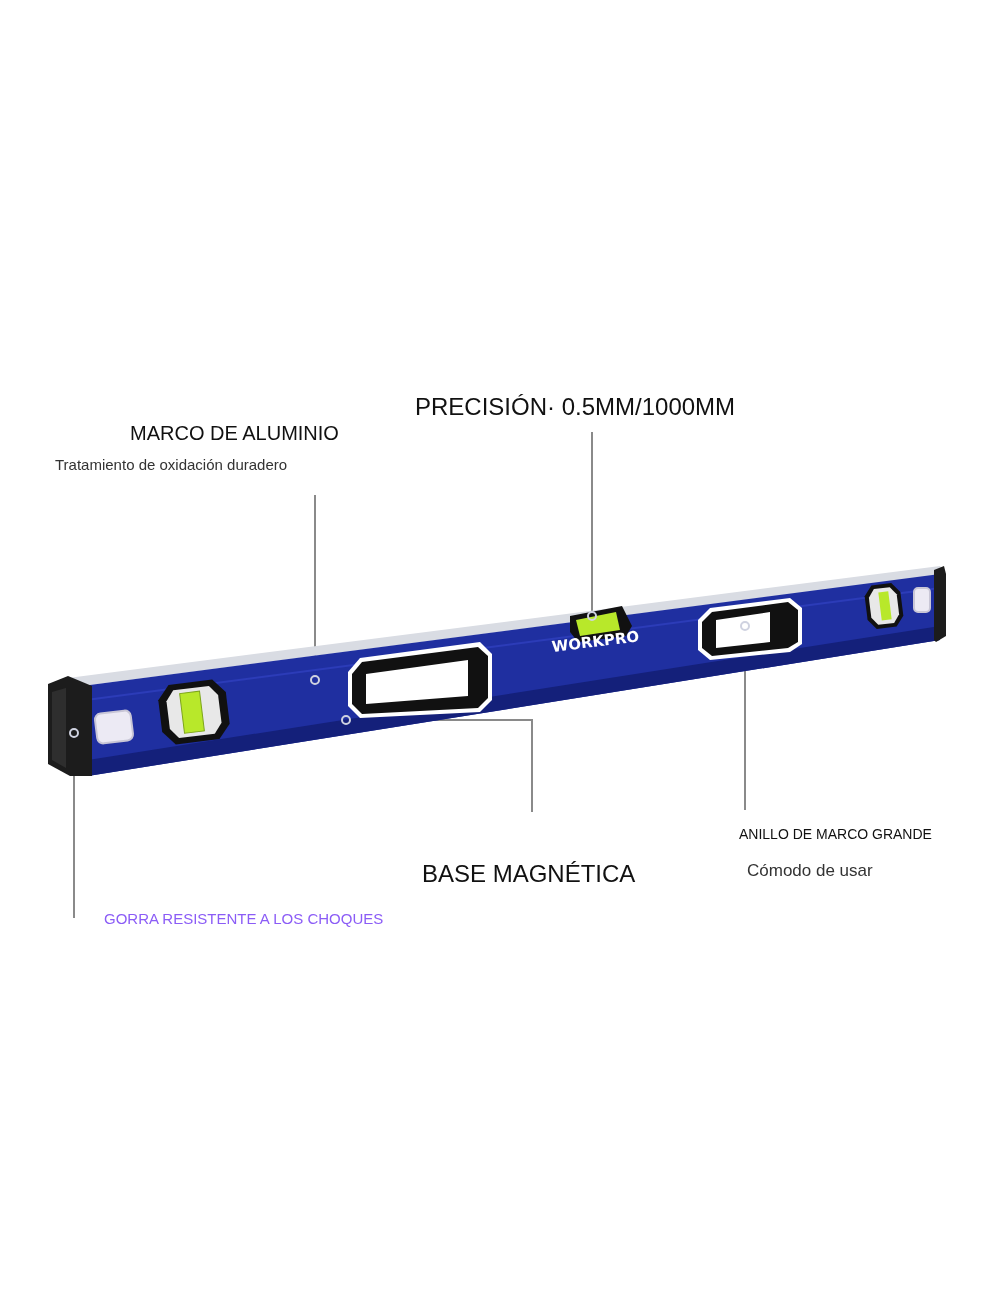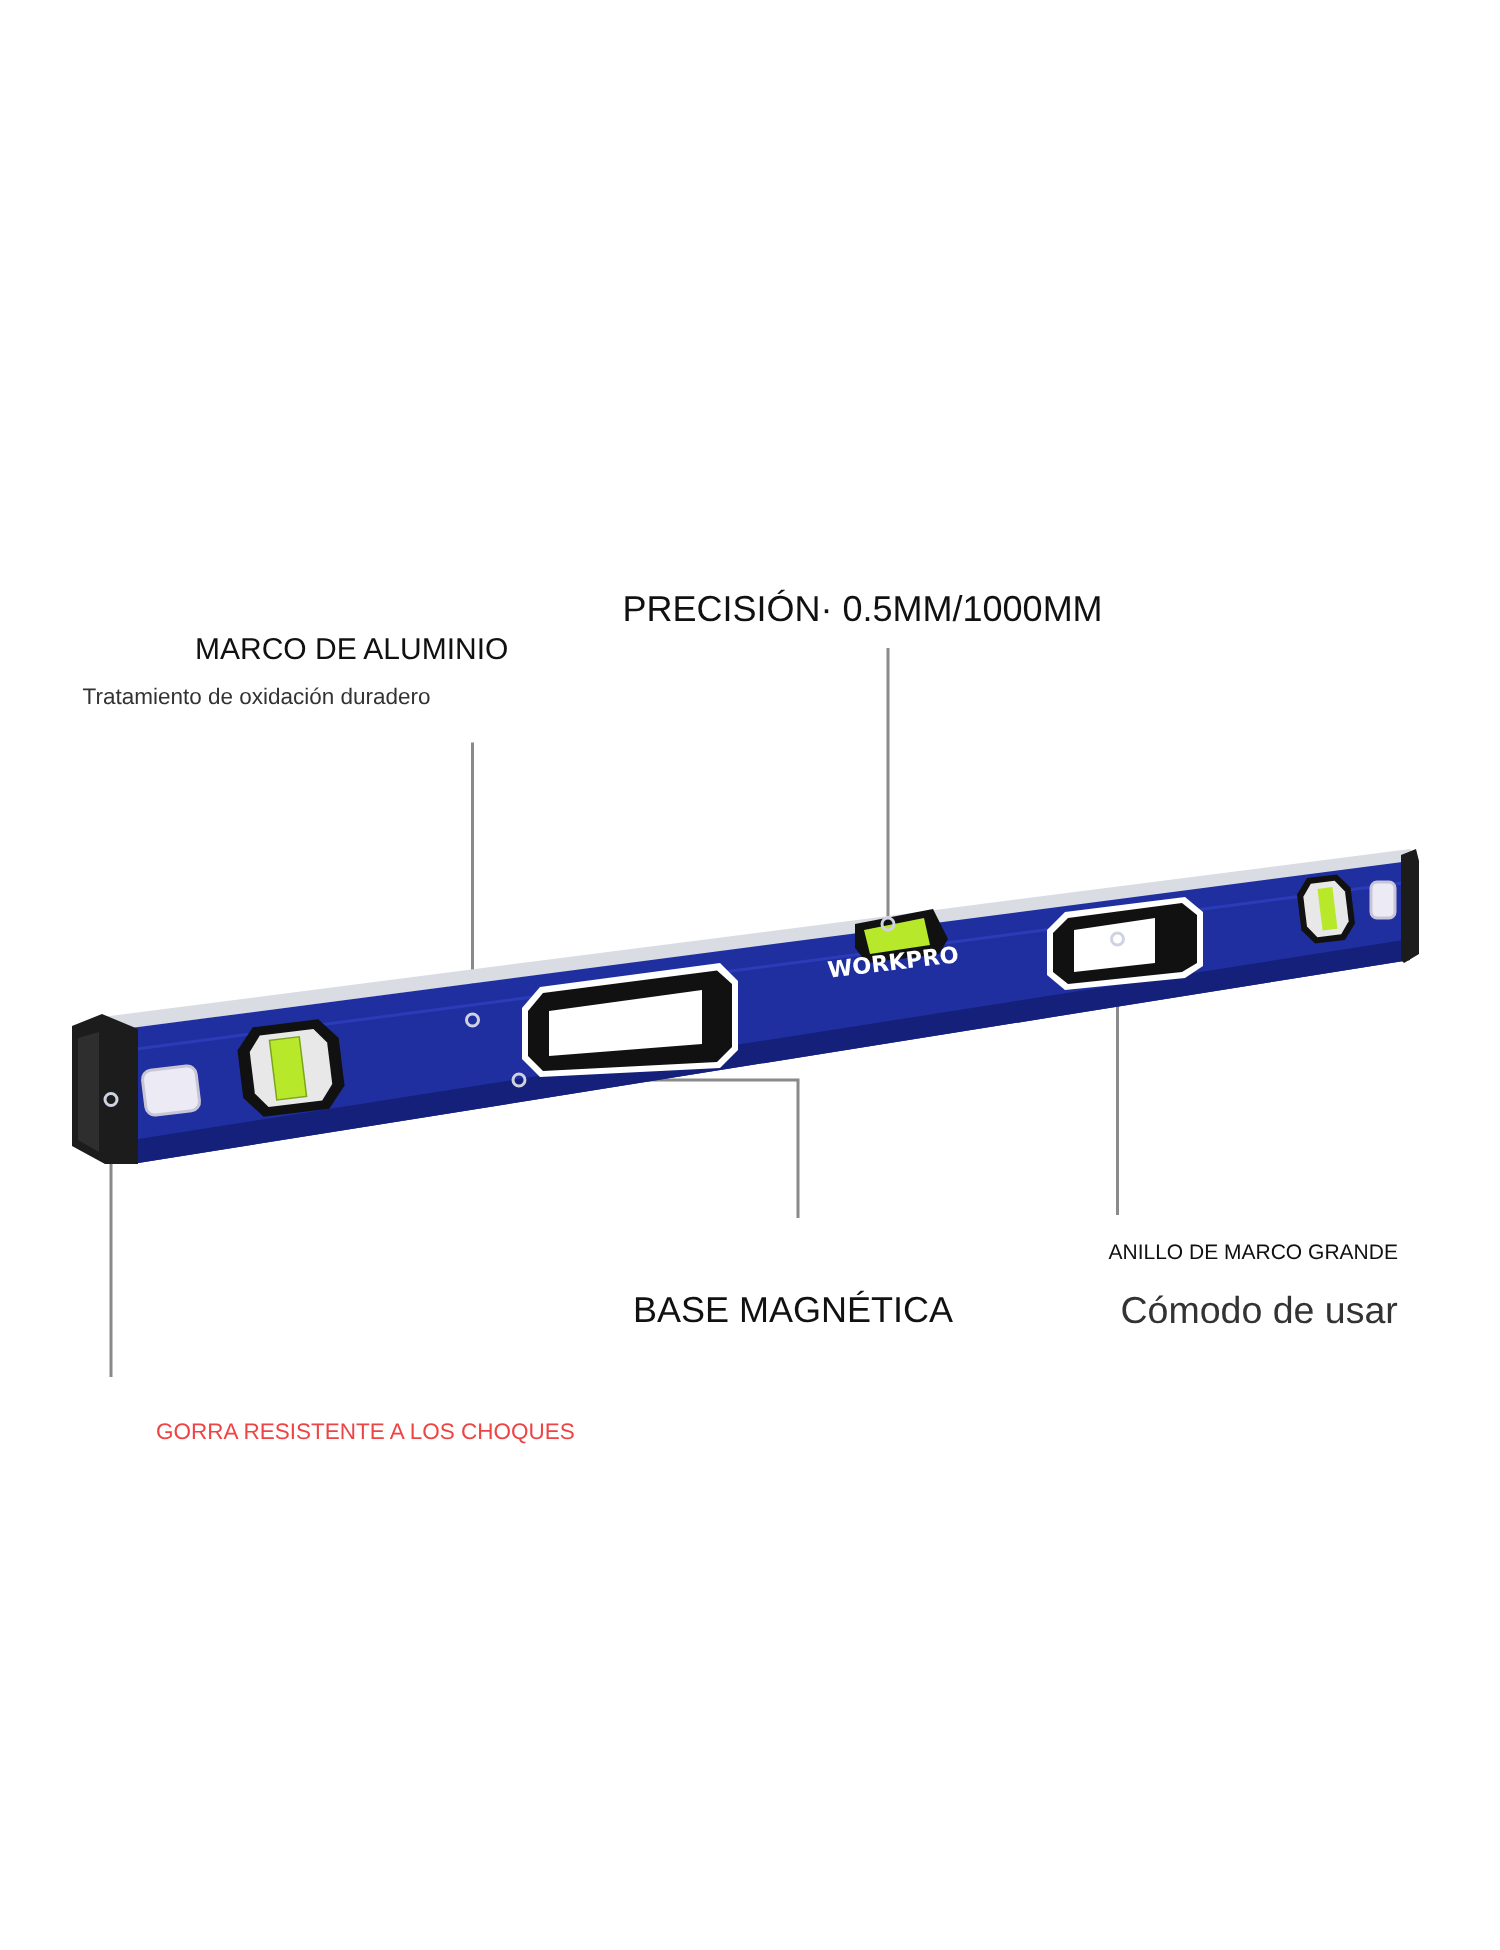--- a/index.html
+++ b/index.html
@@ -5,22 +5,22 @@
     html, body { margin: 0; padding: 0; background: #ffffff; }
     body { width: 1000px; height: 1300px; position: relative; overflow: hidden;
            font-family: "Liberation Sans", sans-serif; color: #111; }
     .product-svg { position: absolute; left: 0; top: 0; width: 1000px; height: 1300px; }
     .label { position: absolute; white-space: nowrap; line-height: 1; }
     .lbl-frame-title { left: 94px; top: 423px; font-size: 20px; color: #111; margin-left: 36px; }
     .lbl-frame-sub { left: 55px; top: 457px; font-size: 15px; color: #333; text-align: center; }
     .lbl-precision { left: 415px; top: 395px; font-size: 24px; color: #111; text-align: right; }
     .lbl-base { left: 422px; top: 822px; font-size: 24px; color: #111; margin-top: 40px; }
     .lbl-grip-title { left: 739px; top: 827px; font-size: 14px; color: #111; }
-    .lbl-grip-sub { left: 747px; top: 862px; font-size: 25px; color: #333; }
-    .lbl-cap { left: 104px; top: 911px; font-size: 15px; color: #ef4444; margin-top: 36px; }
+    .lbl-grip-sub { left: 747px; top: 862px; font-size: 17px; color: #333; }
+    .lbl-cap { left: 104px; top: 911px; font-size: 15px; color: #8b5cf6; }
     .brand { font-family: "DejaVu Sans", sans-serif; font-weight: bold; }
   </style>
 </head>
 <body>
 
 <svg class="product-svg" viewBox="0 0 1000 1300" xmlns="http://www.w3.org/2000/svg">
 
   <g stroke="#8a8a8a" stroke-width="2" fill="none">
     <line x1="315" y1="495" x2="315" y2="676"></line>
     <line x1="592" y1="432" x2="592" y2="612"></line>

